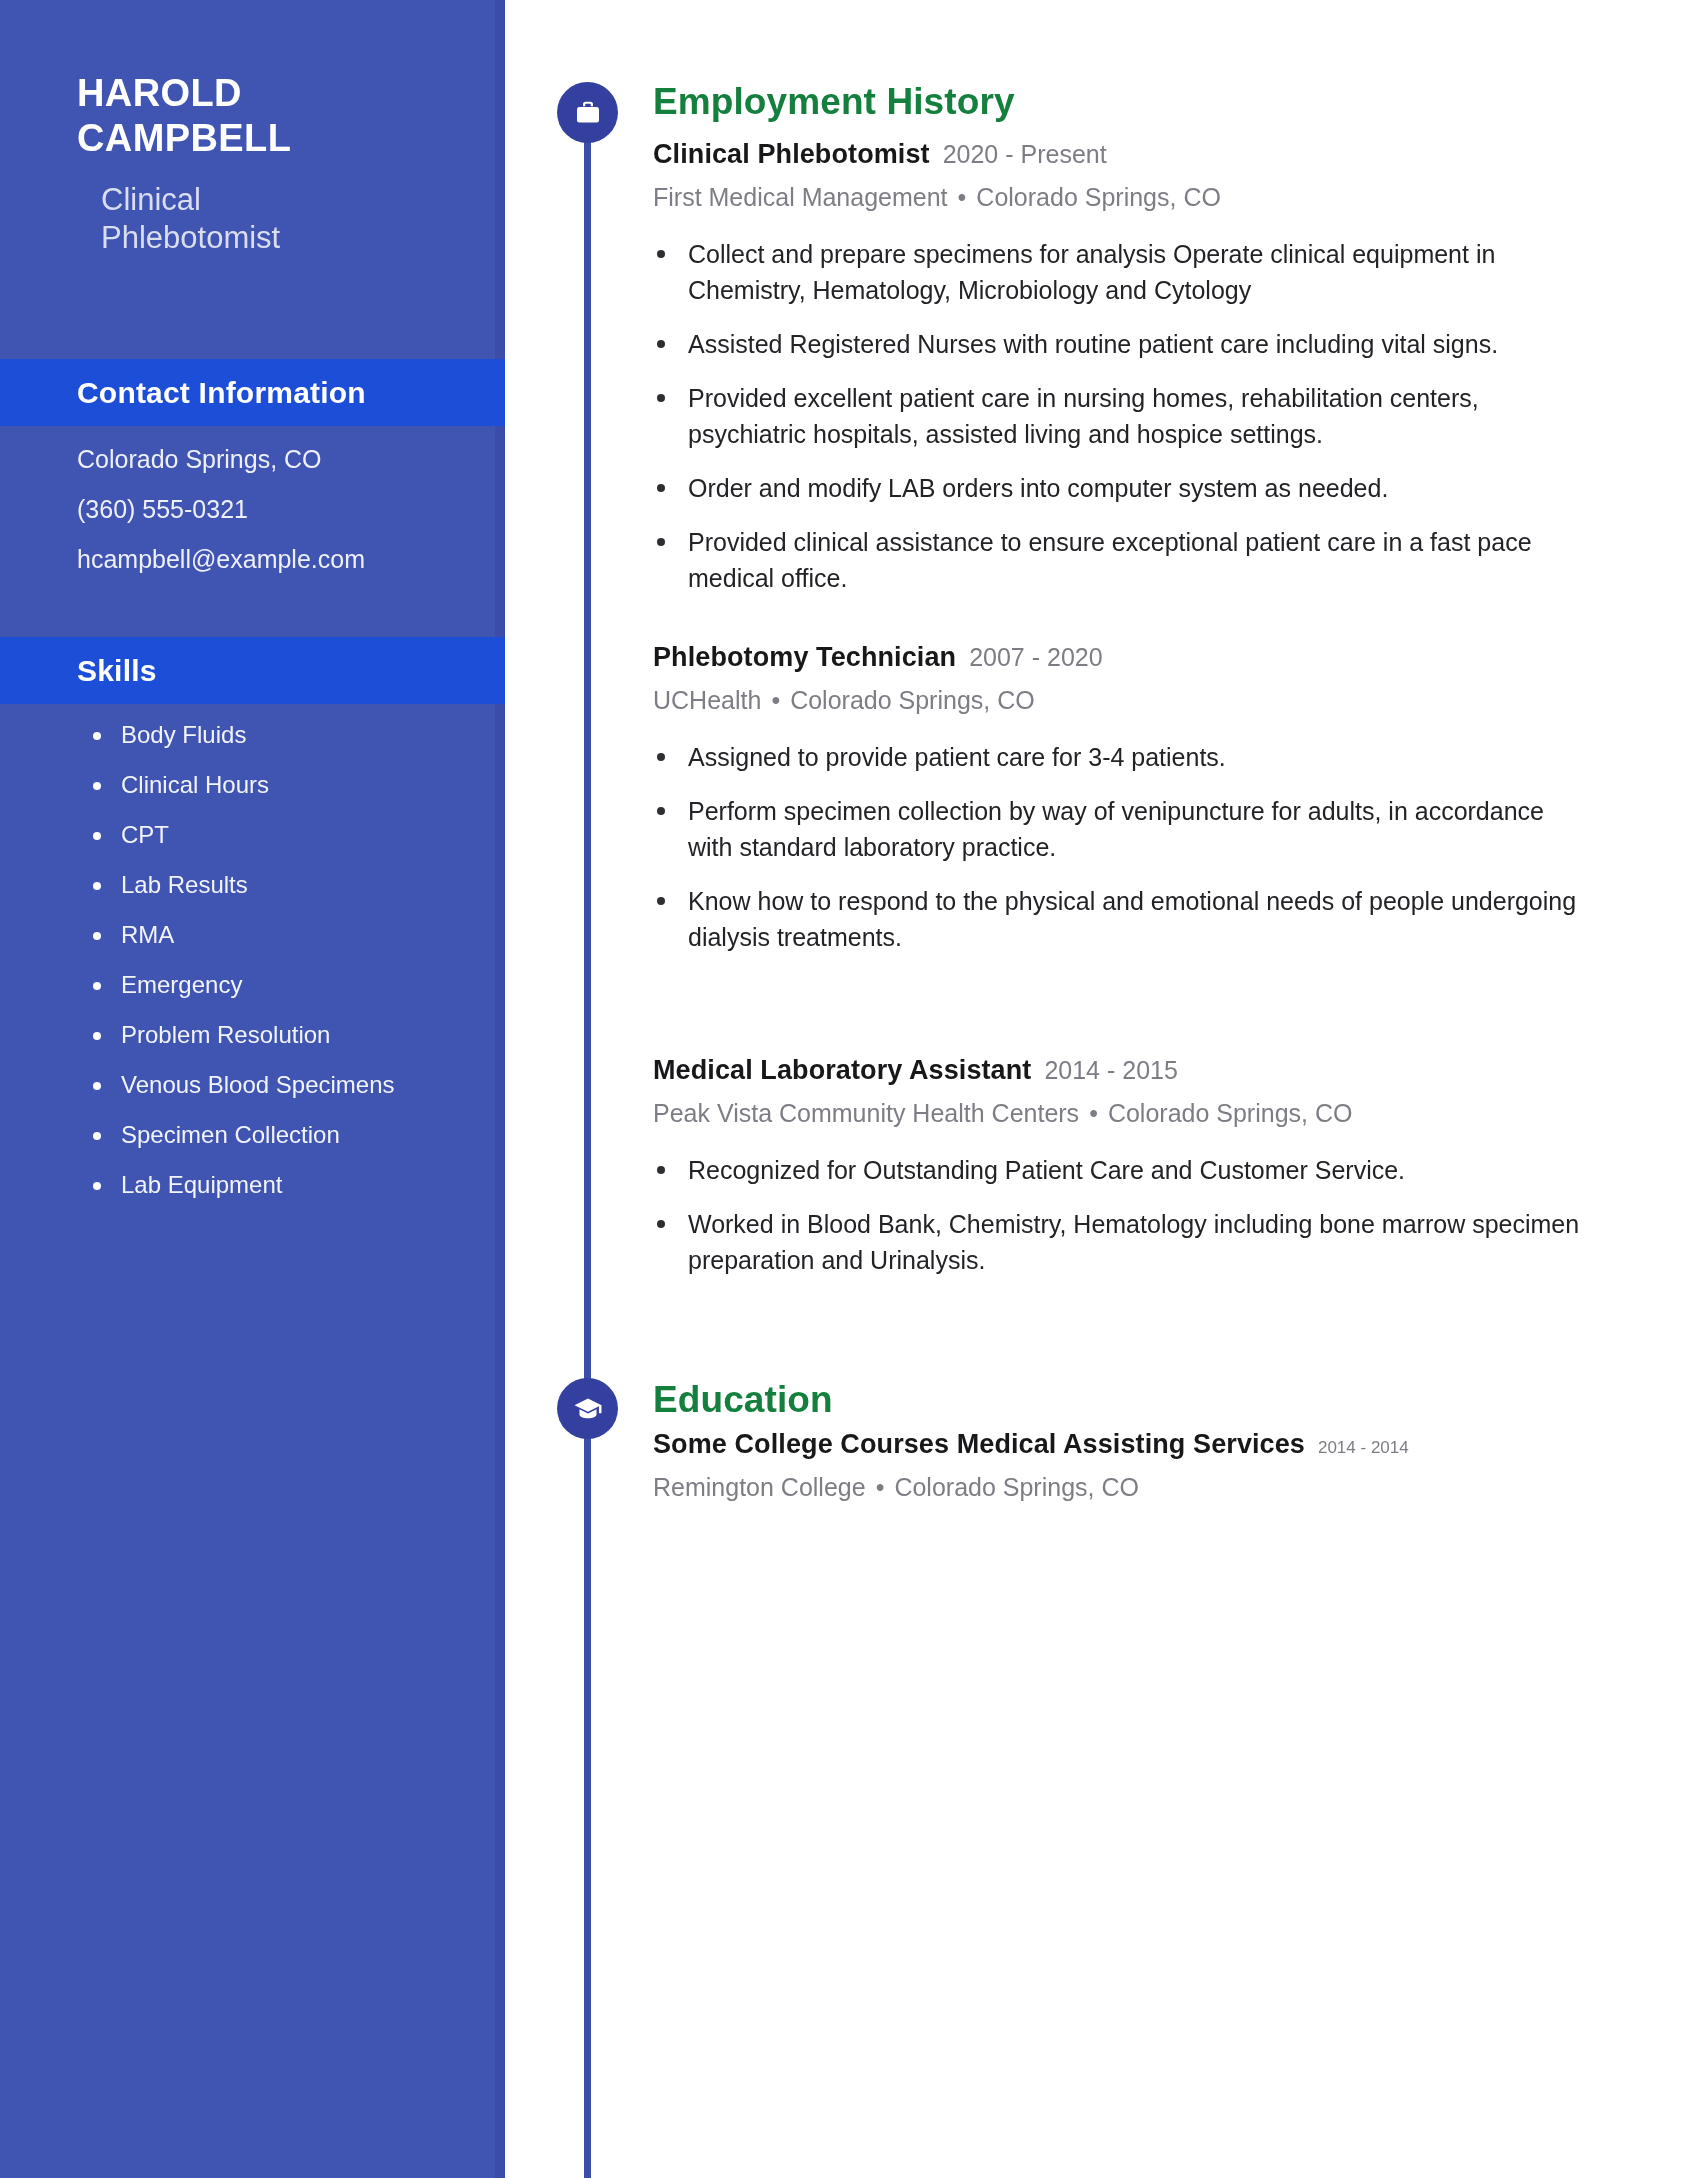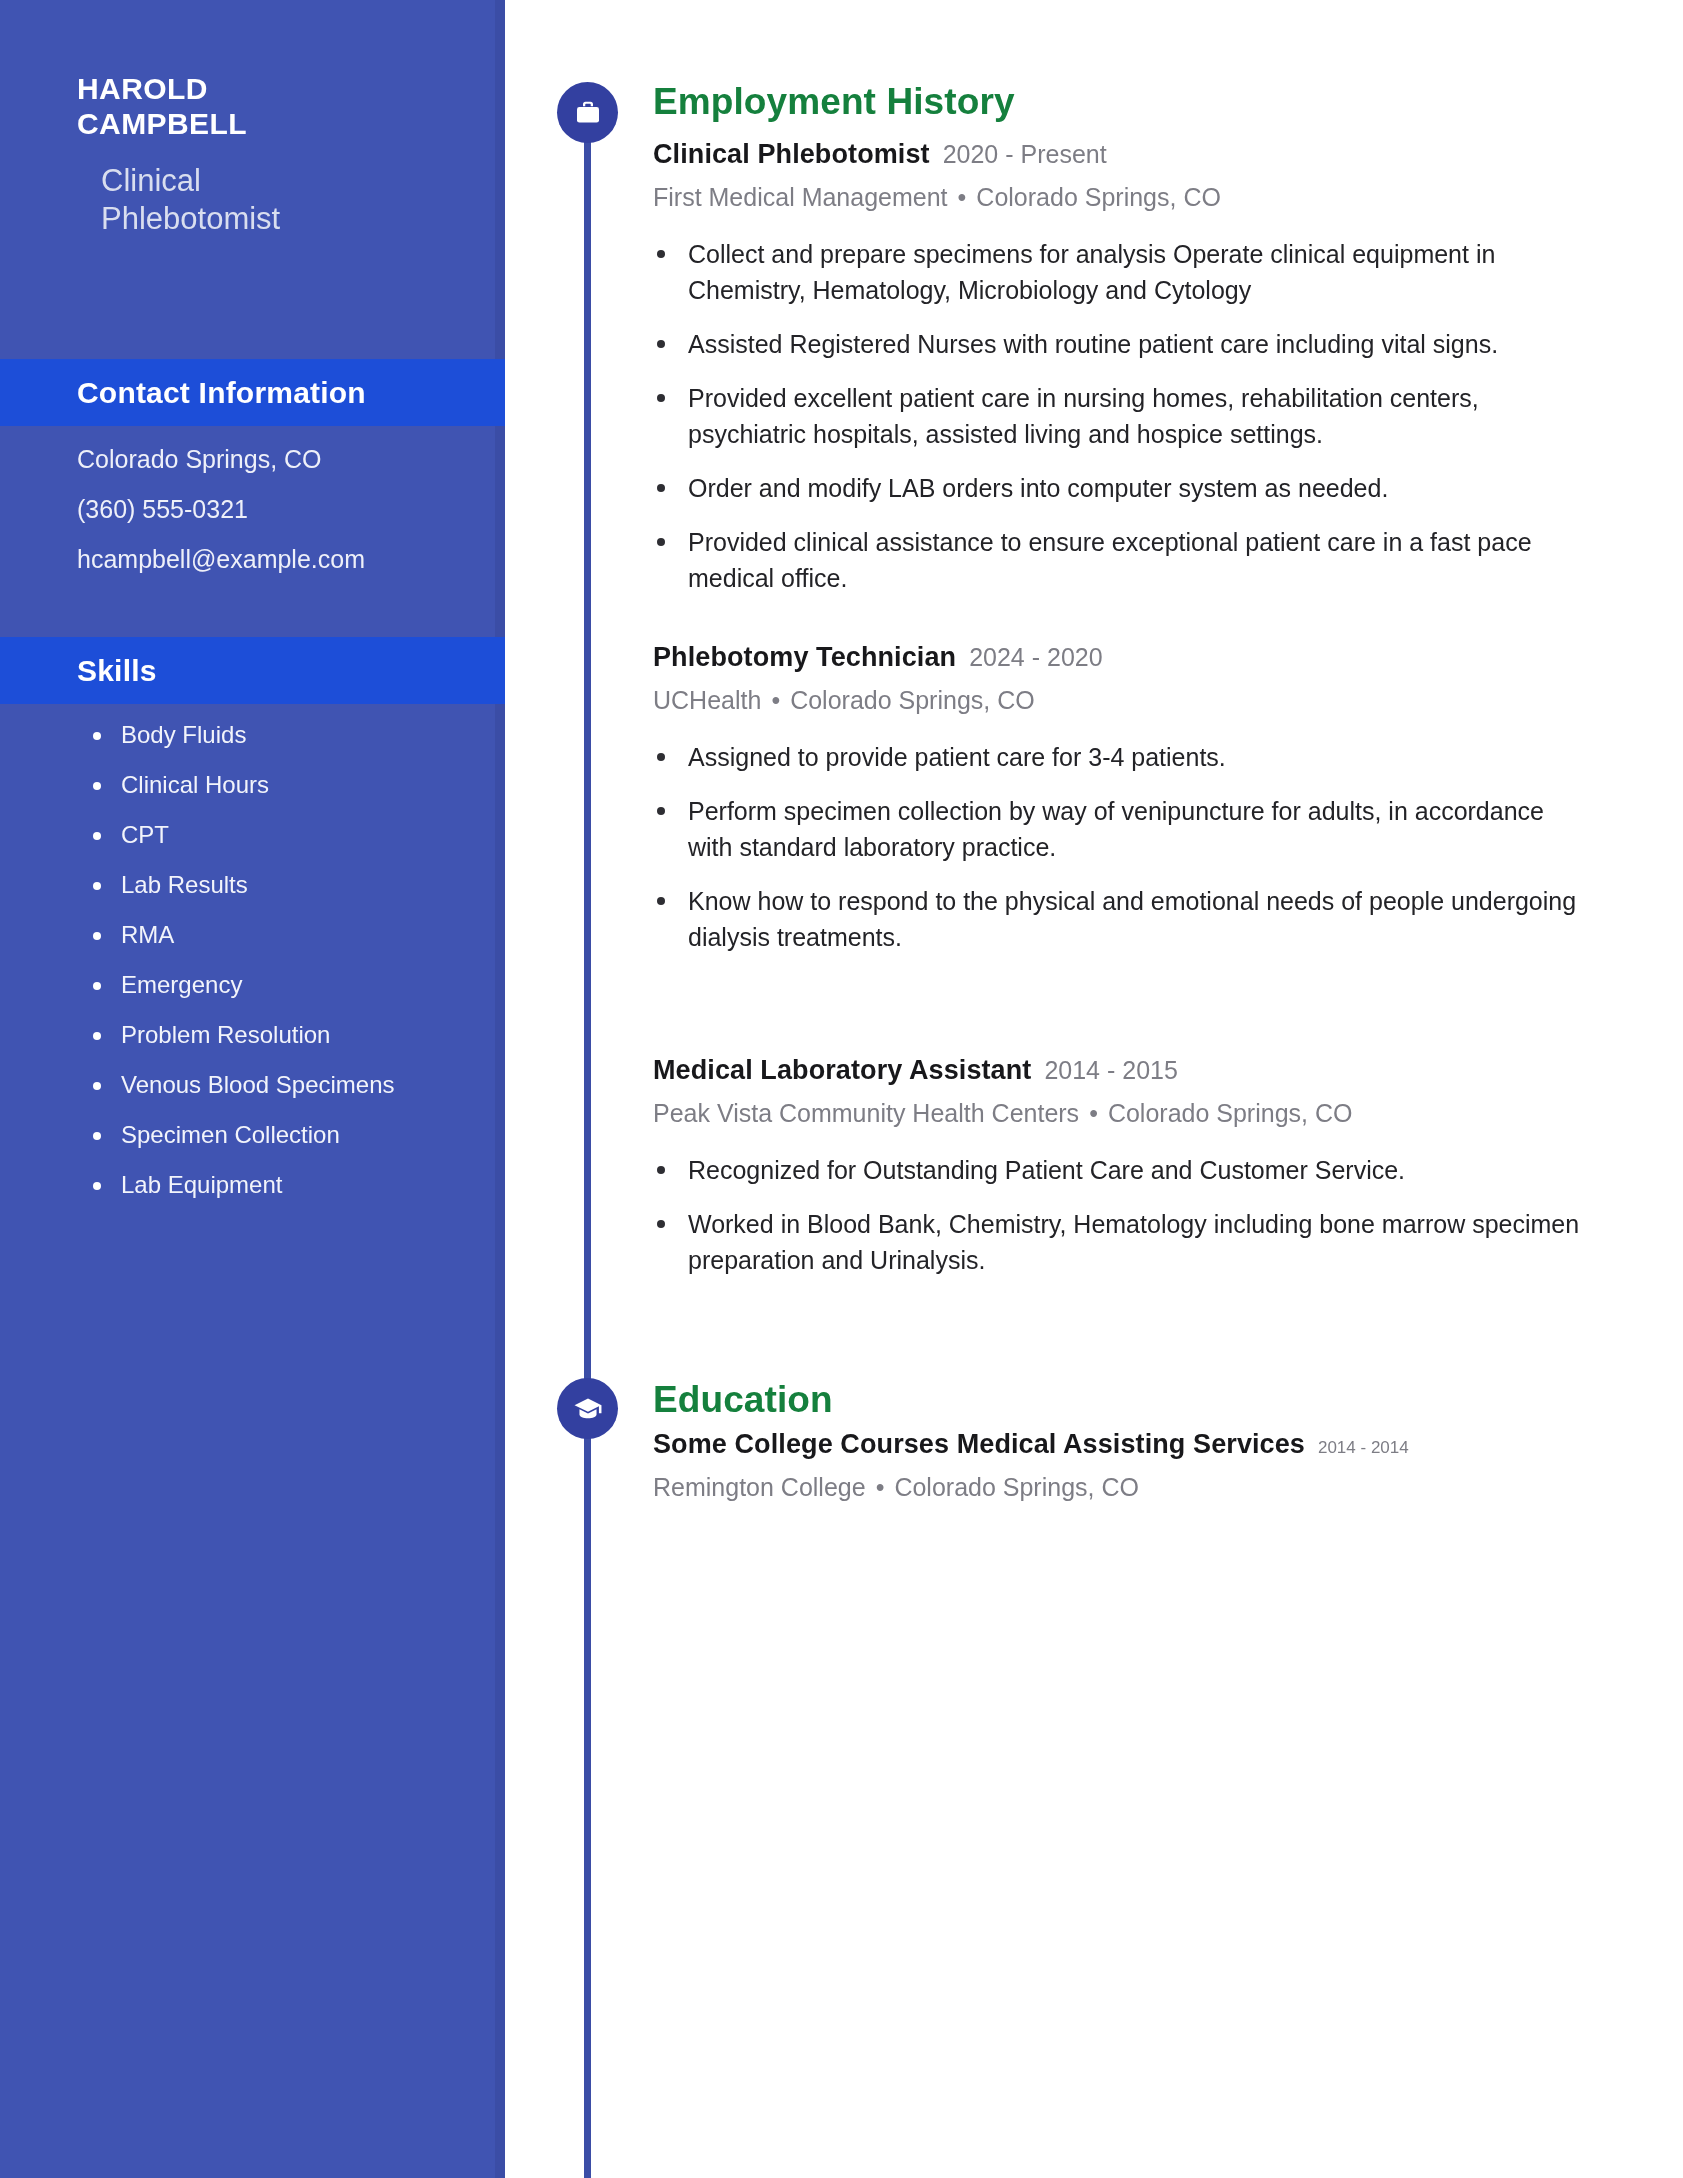--- a/index.html
+++ b/index.html
@@ -38,21 +38,21 @@
     height: 2178px;
     background: #3b4da6;
   }
 
   #name-block {
     position: absolute;
     left: 0; top: 71px;
     width: 495px;
   }
   #full-name {
-    font-size: 30px;
+    font-size: 38px;
     font-weight: 700;
     line-height: 1.18;
     letter-spacing: 0.4px;
     color: #ffffff;
     white-space: pre-line;
     padding-left: 77px;
   }
   #job-title {
     margin-top: 20px;
     font-size: 31px;
@@ -295,21 +295,21 @@
         <li>Collect and prepare specimens for analysis Operate clinical equipment in Chemistry, Hematology, Microbiology and Cytology</li>
         <li>Assisted Registered Nurses with routine patient care including vital signs.</li>
         <li>Provided excellent patient care in nursing homes, rehabilitation centers, psychiatric hospitals, assisted living and hospice settings.</li>
         <li>Order and modify LAB orders into computer system as needed.</li>
         <li>Provided clinical assistance to ensure exceptional patient care in a fast pace medical office.</li>
       </ul>
     </section>
 
     <section id="job-1">
       <div class="entry-head">
-        <span class="entry-role">Phlebotomy Technician</span><span class="entry-dates">2024 - 2020</span>
+        <span class="entry-role">Phlebotomy Technician</span><span class="entry-dates">2007 - 2020</span>
       </div>
       <div class="entry-meta">
         <span>UCHealth</span><span class="sep">•</span><span>Colorado Springs, CO</span>
       </div>
       <ul class="entry-bullets">
         <li>Assigned to provide patient care for 3-4 patients.</li>
         <li>Perform specimen collection by way of venipuncture for adults, in accordance with standard laboratory practice.</li>
         <li>Know how to respond to the physical and emotional needs of people undergoing dialysis treatments.</li>
       </ul>
     </section>

